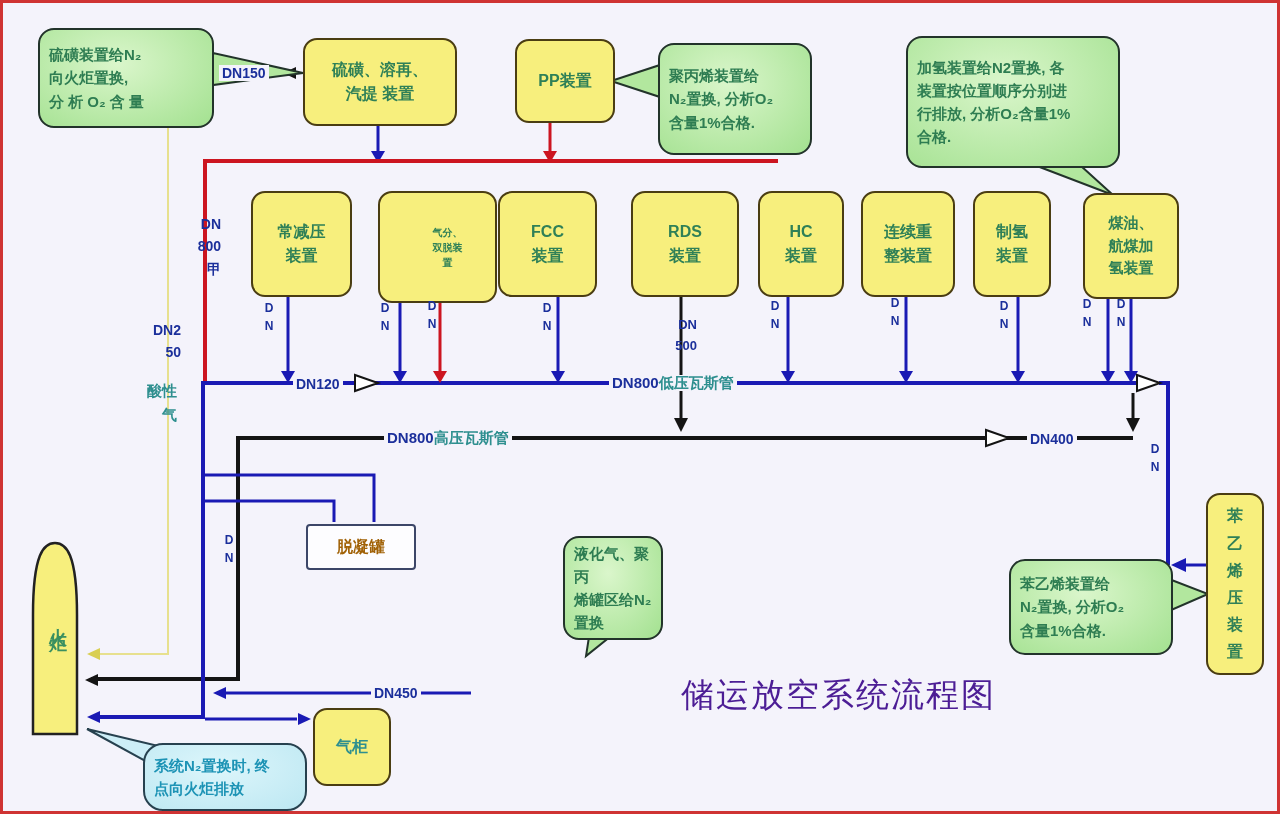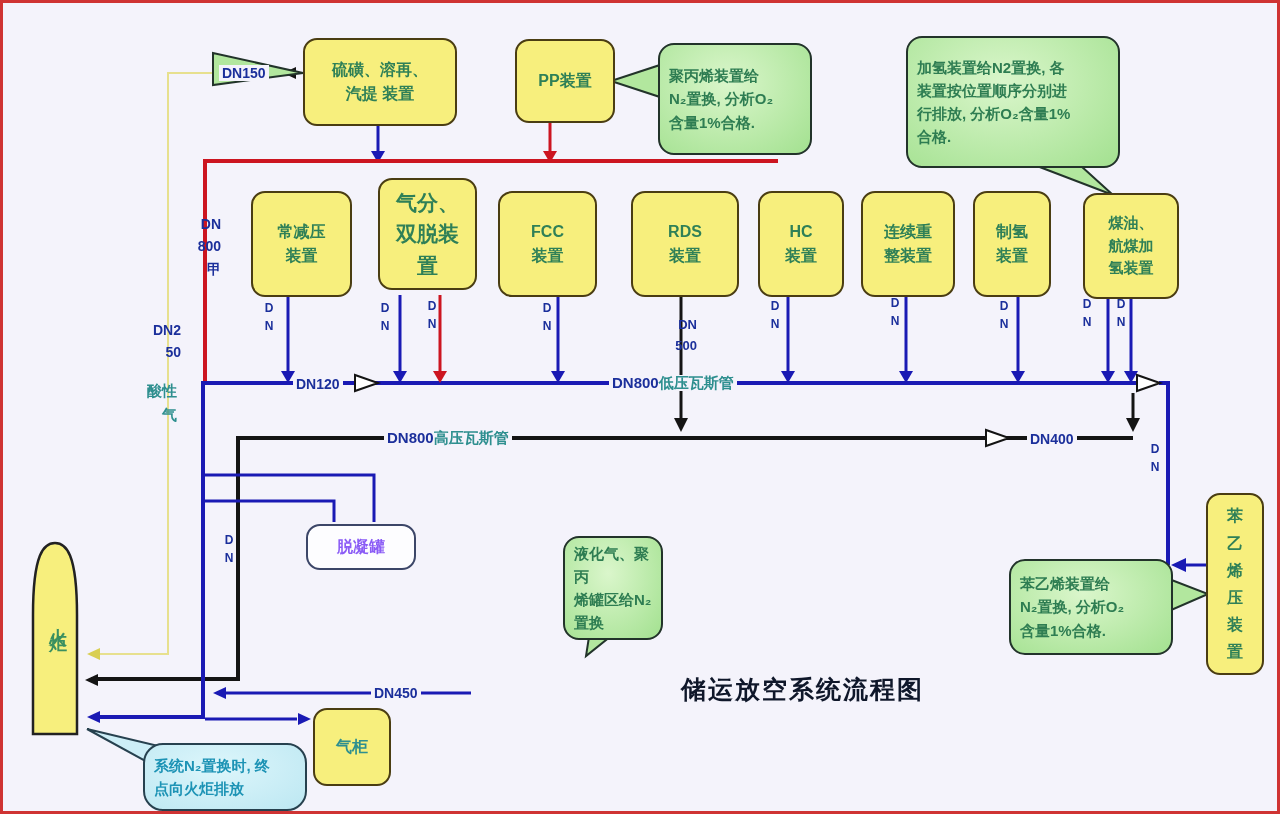--- a/index.html
+++ b/index.html
@@ -15,21 +15,21 @@
         border:2px solid #22332a;border-radius:16px;padding:6px 9px;box-sizing:border-box;
         color:#2e7d52;font-weight:bold;font-size:15px;line-height:1.55;white-space:pre-line;
         display:flex;align-items:center;}
   .callout-blue{background:radial-gradient(ellipse at 45% 35%, #ddf6fb, #bce7f2);
         border:2px solid #27414f;color:#1d93b5;}
   .lbl{color:#1b2f9b;font-weight:bold;white-space:pre-line;font-size:15px;}
   .teal{color:#2e8f8f;}
   .tick{color:#1b2f9b;font-weight:bold;font-size:12px;line-height:1.5;text-align:center;white-space:pre-line;width:16px;}
   .online{background:#f4f3fb;padding:0 3px;line-height:16px;}
   .vblock{text-align:right;line-height:1.6;font-size:14px;}
-  #title{color:#0f172a;font-weight:bold;font-size:25px;letter-spacing:2px;}
+  #title{color:#4c1d95;font-weight:normal;font-size:33px;letter-spacing:2px;}
   svg{position:absolute;left:0;top:0;z-index:1;pointer-events:none;}
 </style>
 </head>
 <body>
 
 <div id="stage">
 
   <svg width="1280" height="814">
 
     <path d="M300,70 H165 V651 H88" stroke="#e7e08e" stroke-width="2" fill="none"></path>
@@ -88,20 +88,23 @@
     <polygon points="210,50 210,82 300,70" fill="#b2e79e" stroke="#22332a" stroke-width="2"></polygon>
     <polygon points="657,62 657,94 608,78" fill="#b2e79e" stroke="#22332a" stroke-width="2"></polygon>
     <polygon points="1034,163 1078,163 1110,192" fill="#b2e79e" stroke="#22332a" stroke-width="2"></polygon>
     <polygon points="1166,576 1166,608 1205,591" fill="#b2e79e" stroke="#22332a" stroke-width="2"></polygon>
     <polygon points="588,621 623,621 583,653" fill="#b2e79e" stroke="#22332a" stroke-width="2"></polygon>
     <polygon points="168,746 168,772 84,726" fill="#cdeef7" stroke="#27414f" stroke-width="2"></polygon>
 
     <path d="M30,731 V612 C30,550 41,540 52,540 C63,540 74,550 74,612 V731 Z" fill="#f7ef7d" stroke="#222" stroke-width="2.5"></path>
   </svg>
 
+  <div class="abs callout txt" style="left:35px;top:25px;width:176px;height:100px;">硫磺装置给N₂
+向火炬置换,
+分 析 O₂ 含 量</div>
   <div class="abs callout txt" style="left:655px;top:40px;width:154px;height:112px;">聚丙烯装置给
 N₂置换, 分析O₂
 含量1%合格.</div>
   <div class="abs callout txt" style="left:903px;top:33px;width:214px;height:132px;">加氢装置给N2置换, 各
 装置按位置顺序分别进
 行排放, 分析O₂含量1%
 合格.</div>
   <div class="abs callout txt" style="left:1006px;top:556px;width:164px;height:96px;">苯乙烯装置给
 N₂置换, 分析O₂
 含量1%合格.</div>
@@ -110,21 +113,21 @@
 置换</div>
   <div class="abs callout callout-blue txt" style="left:140px;top:740px;width:164px;height:68px;border-radius:20px;">系统N₂置换时, 终
 点向火炬排放</div>
 
   <div class="abs unit txt" style="left:300px;top:35px;width:150px;height:84px;">硫磺、溶再、
 汽提  装置</div>
   <div class="abs unit txt" style="left:512px;top:36px;width:96px;height:80px;">PP装置</div>
 
   <div class="abs unit txt" style="left:248px;top:188px;width:97px;height:102px;">常减压
 装置</div>
-  <div class="abs unit txt" style="left:375px;top:175px;width:95px;height:108px;font-size:21px;">气分、
+  <div class="abs unit txt" style="left:375px;top:188px;width:95px;height:108px;font-size:10px;padding-left:20px;">气分、
 双脱装
 置</div>
   <div class="abs unit txt" style="left:495px;top:188px;width:95px;height:102px;">FCC
 装置</div>
   <div class="abs unit txt" style="left:628px;top:188px;width:104px;height:102px;">RDS
 装置</div>
   <div class="abs unit txt" style="left:755px;top:188px;width:82px;height:102px;">HC
 装置</div>
   <div class="abs unit txt" style="left:858px;top:188px;width:90px;height:102px;">连续重
 整装置</div>
@@ -134,21 +137,21 @@
 航煤加
 氢装置</div>
 
   <div class="abs unit txt" style="left:1203px;top:490px;width:54px;height:178px;font-size:16px;line-height:1.7;">苯
 乙
 烯
 压
 装
 置</div>
 
-  <div class="abs" style="left:303px;top:521px;width:106px;height:42px;background:#fdfdff;border:2px solid #3c4668;border-radius:14px;display:flex;align-items:center;justify-content:center;color:#8b5cf6;font-weight:bold;font-size:16px;">脱凝罐</div>
+  <div class="abs" style="left:303px;top:521px;width:106px;height:42px;background:#fdfdff;border:2px solid #3c4668;border-radius:4px;display:flex;align-items:center;justify-content:center;color:#a16207;font-weight:bold;font-size:16px;">脱凝罐</div>
   <div class="abs unit" style="left:310px;top:705px;width:74px;height:74px;color:#2e8f8f;">气柜</div>
 
   <div class="abs" style="left:37px;top:610px;width:30px;writing-mode:vertical-rl;letter-spacing:8px;color:#3a9060;font-weight:bold;font-size:18px;">火炬</div>
 
   <div class="abs lbl online" style="left:216px;top:62px;font-size:14px;">DN150</div>
   <div class="abs lbl vblock" style="left:178px;top:210px;width:40px;">DN
 800
 甲</div>
   <div class="abs lbl vblock" style="left:134px;top:316px;width:44px;">DN2
 50</div>

